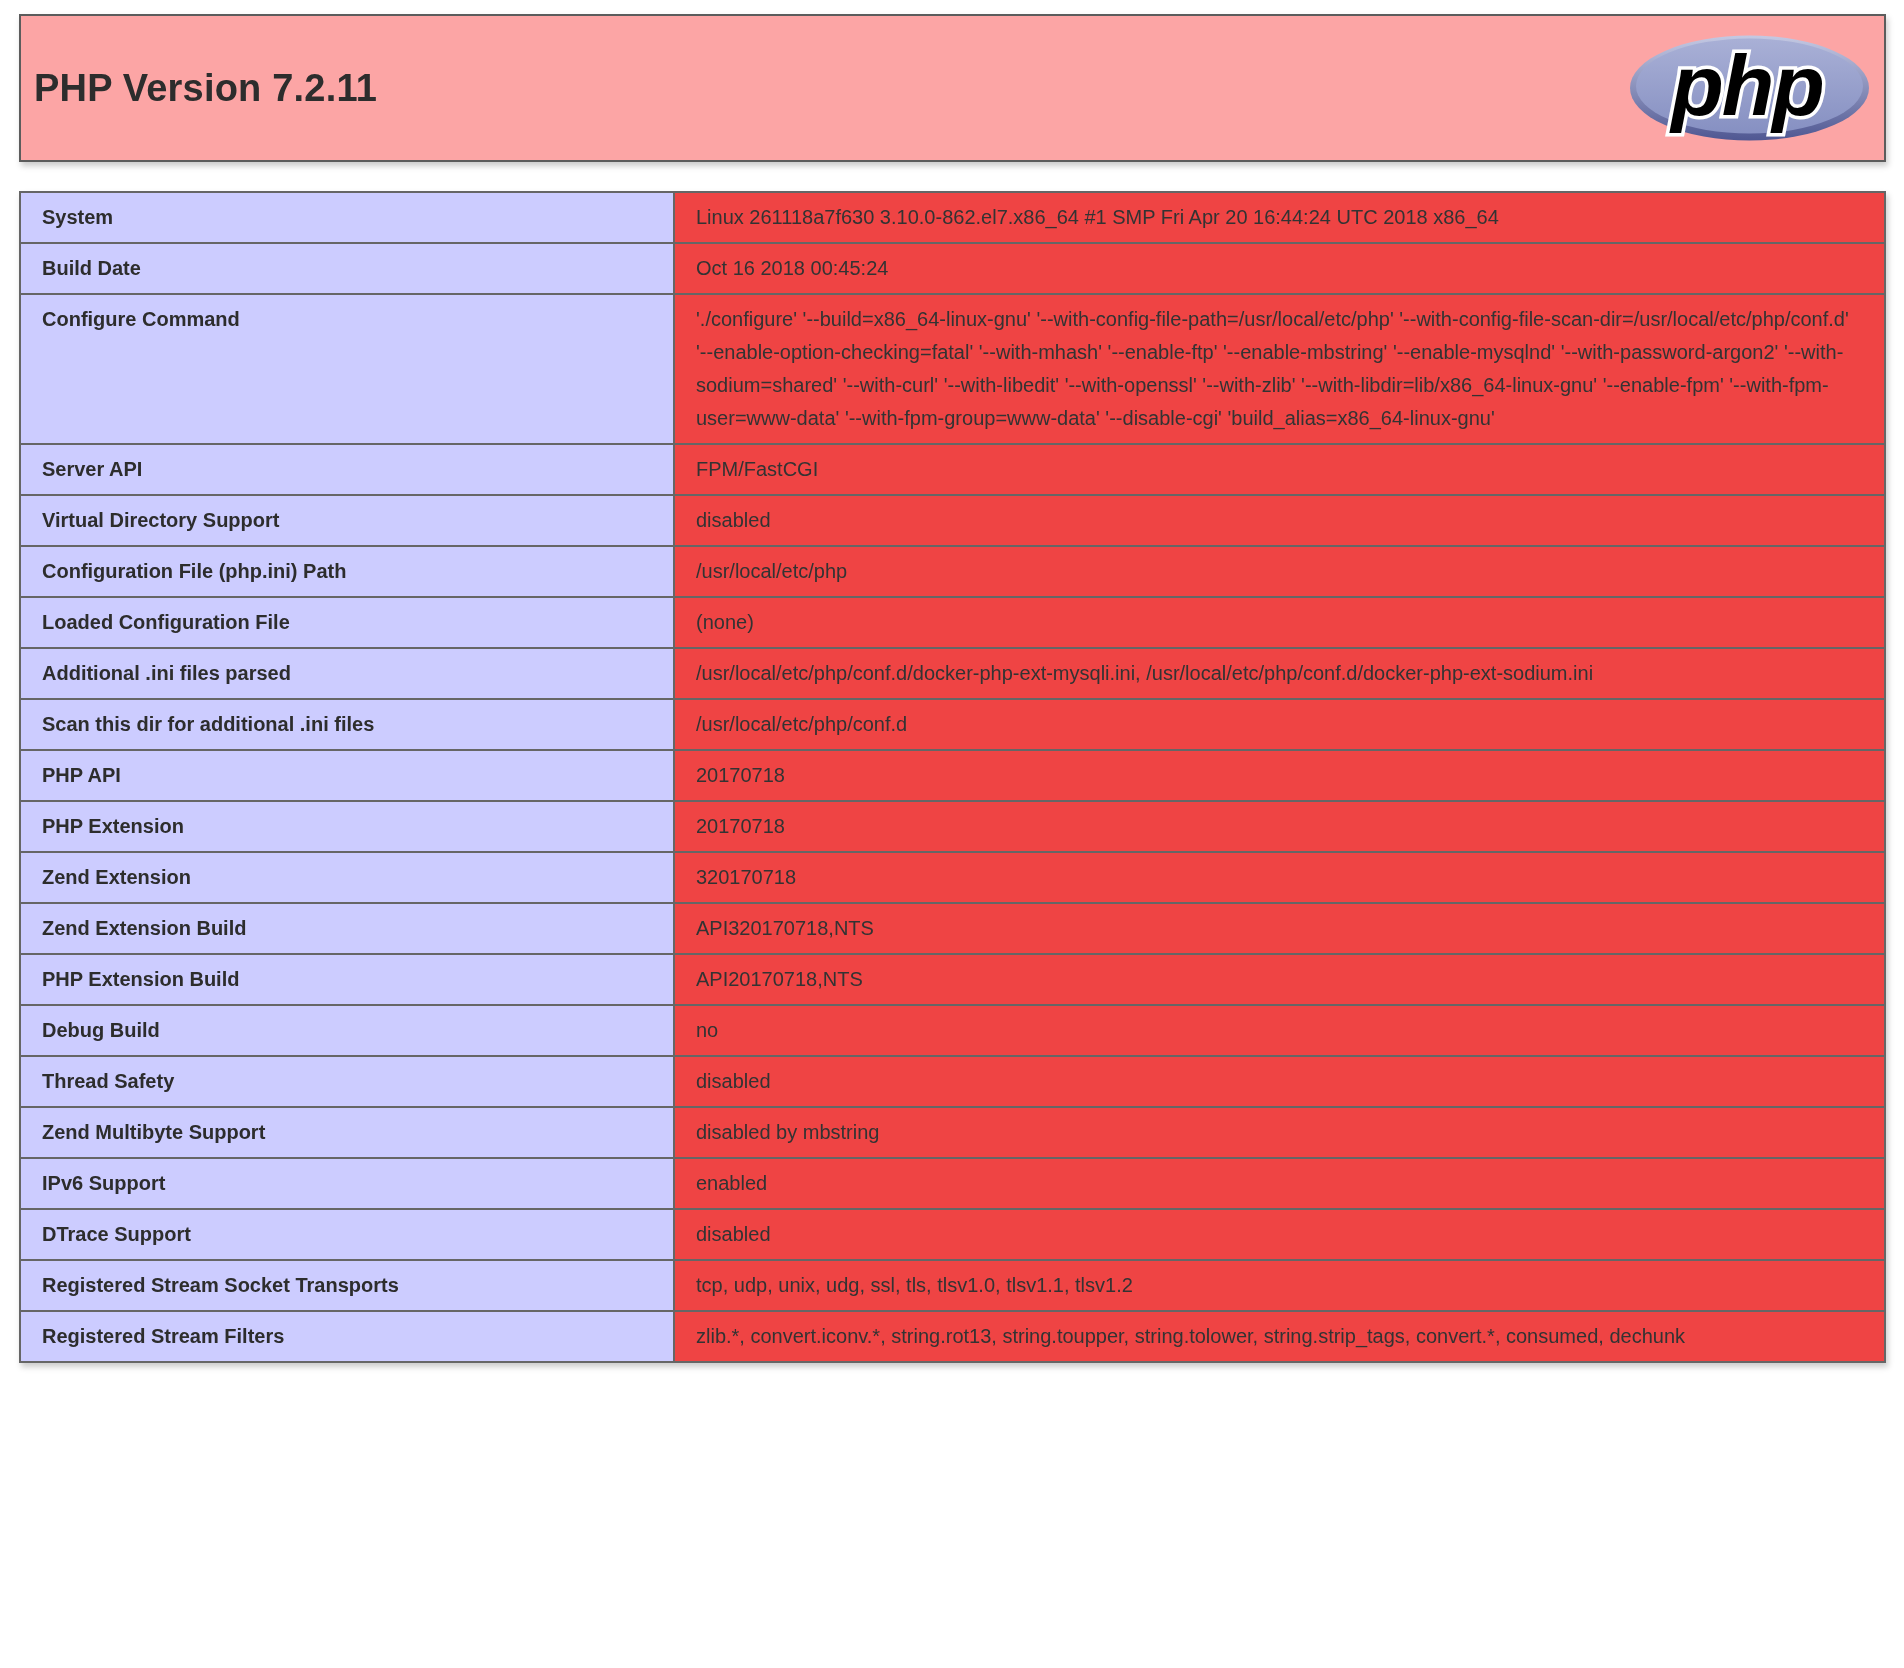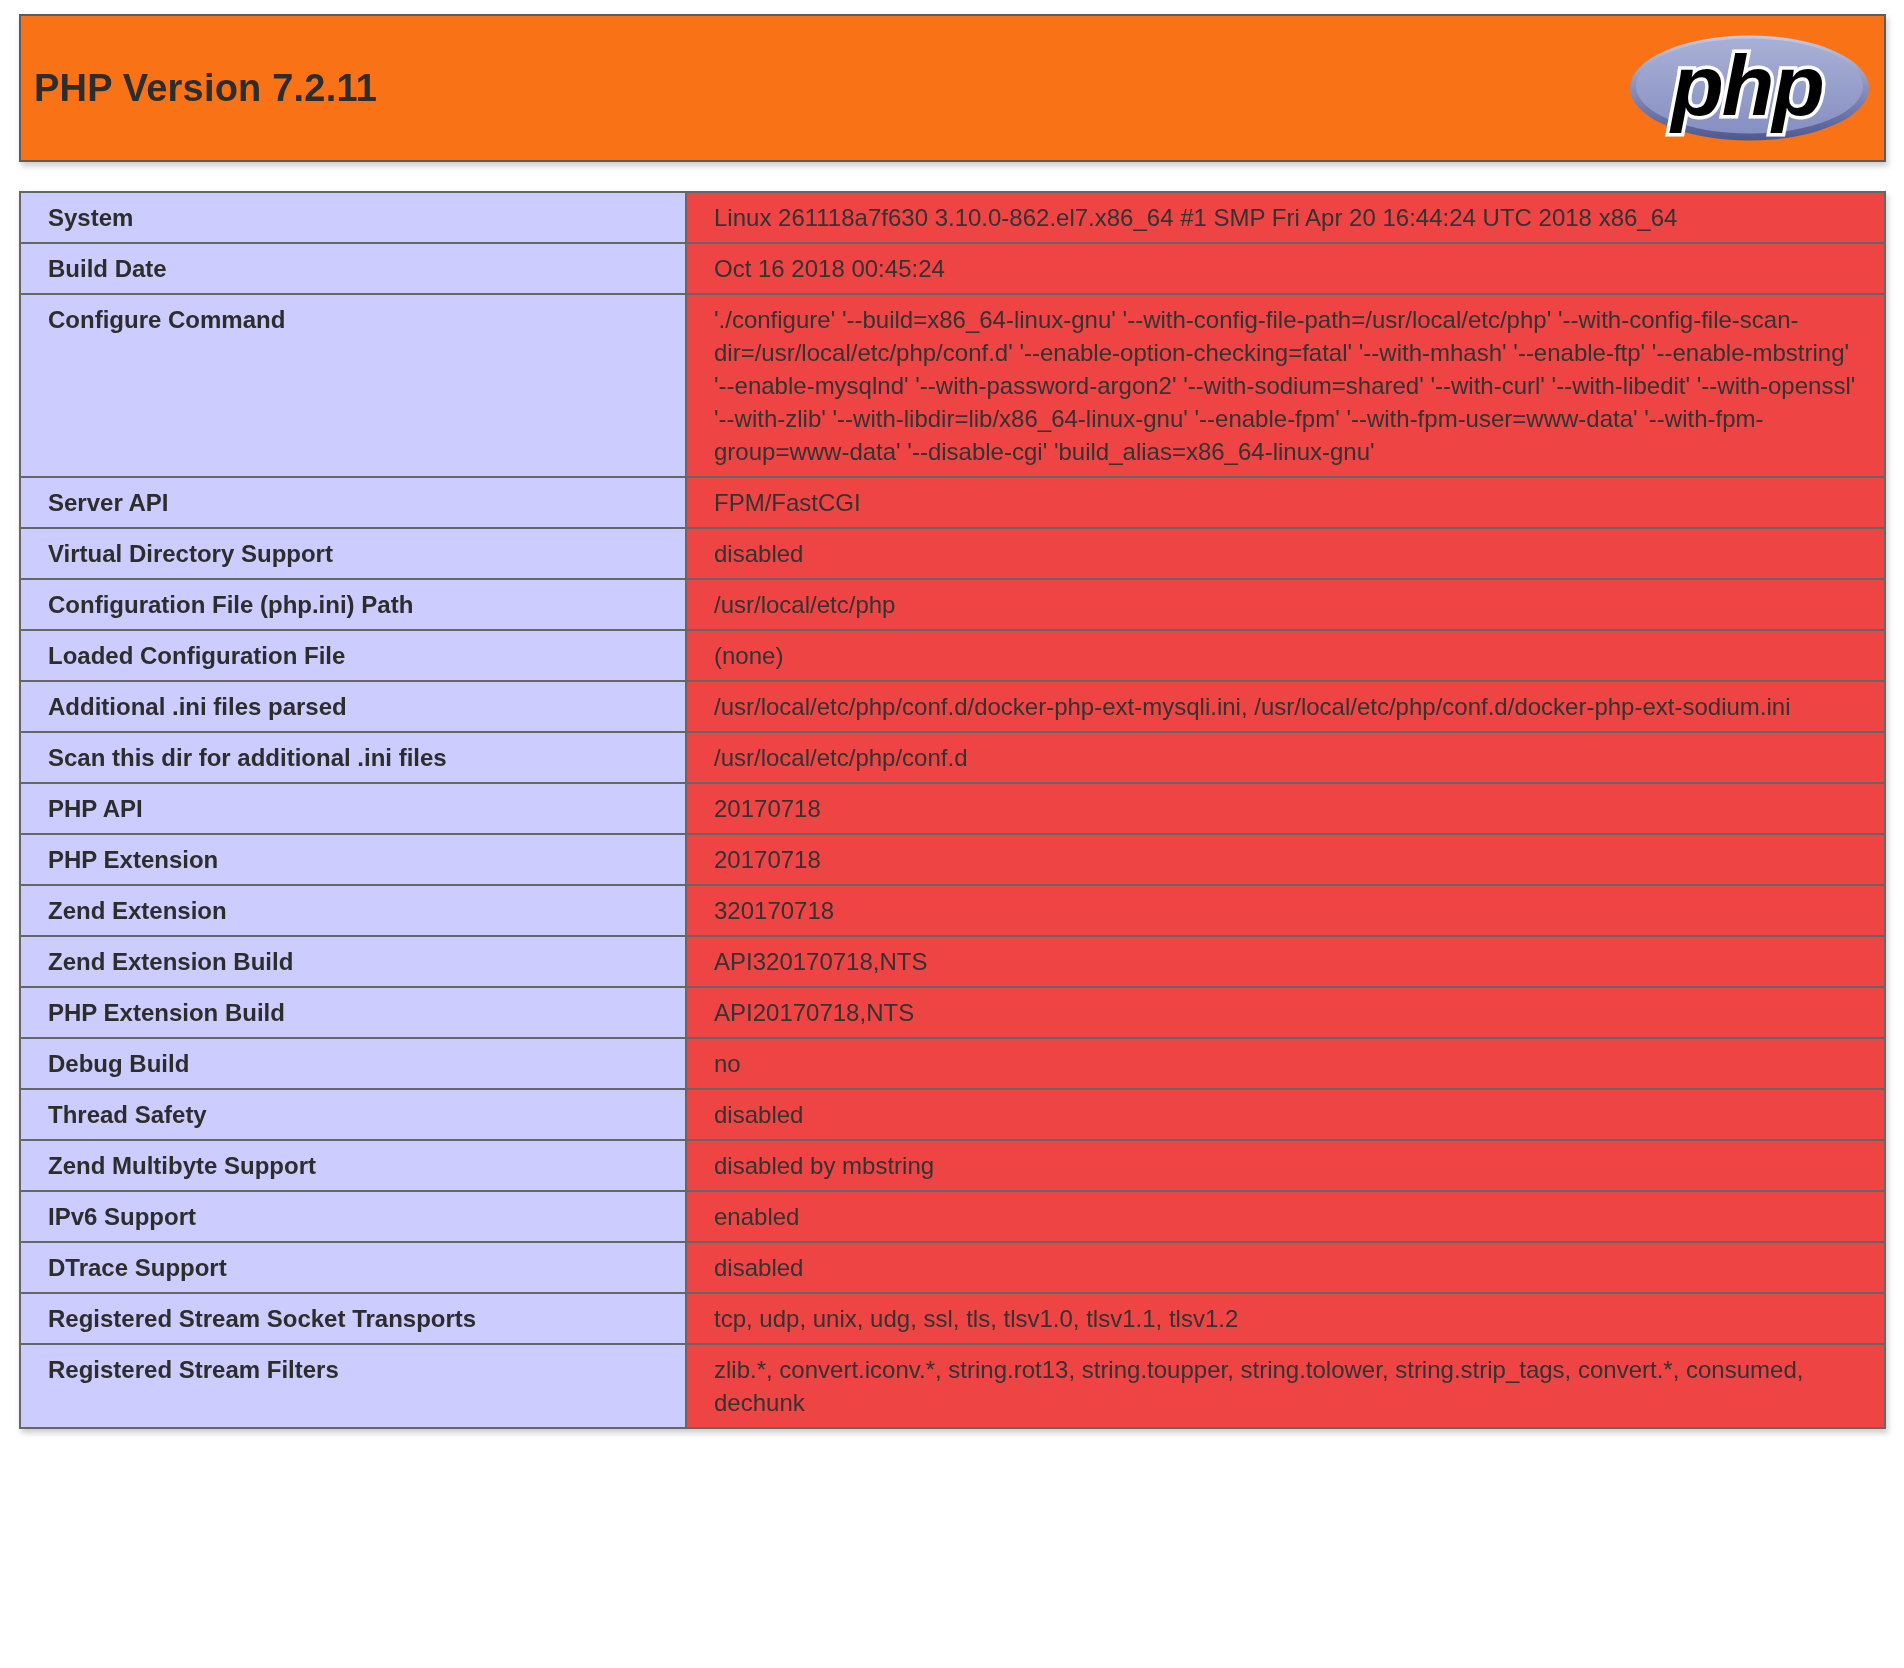--- a/index.html
+++ b/index.html
@@ -11,21 +11,21 @@
   }
   .page {
     width: 1867px;
     margin: 14px 18px 40px 19px;
   }
   
   .header-box {
     box-sizing: border-box;
     width: 100%;
     height: 148px;
-    background: #f97316;
+    background: #fca5a5;
     border: 2px solid #5c5c5c;
     box-shadow: 2px 4px 6px #cccccc;
     display: flex;
     align-items: center;
     justify-content: space-between;
     padding: 0 14px 0 13px;
   }
   .header-box h1 {
     margin: 0;
     font-size: 38px;
@@ -42,23 +42,23 @@
   
   .info-table {
     border-collapse: collapse;
     table-layout: fixed;
     width: 100%;
     margin-top: 29px;
     box-shadow: 2px 4px 6px #cccccc;
   }
   .info-table td {
     border: 2px solid #666666;
-    font-size: 24px;
+    font-size: 20px;
     line-height: 33px;
-    padding: 8px 27px;
+    padding: 8px 21px;
     vertical-align: baseline;
     word-wrap: break-word;
   }
   .info-table td.e {
     background: #ccccff;
     font-weight: bold;
     width: 610px;
     color: #2d2d2d;
   }
   .info-table td.v {

